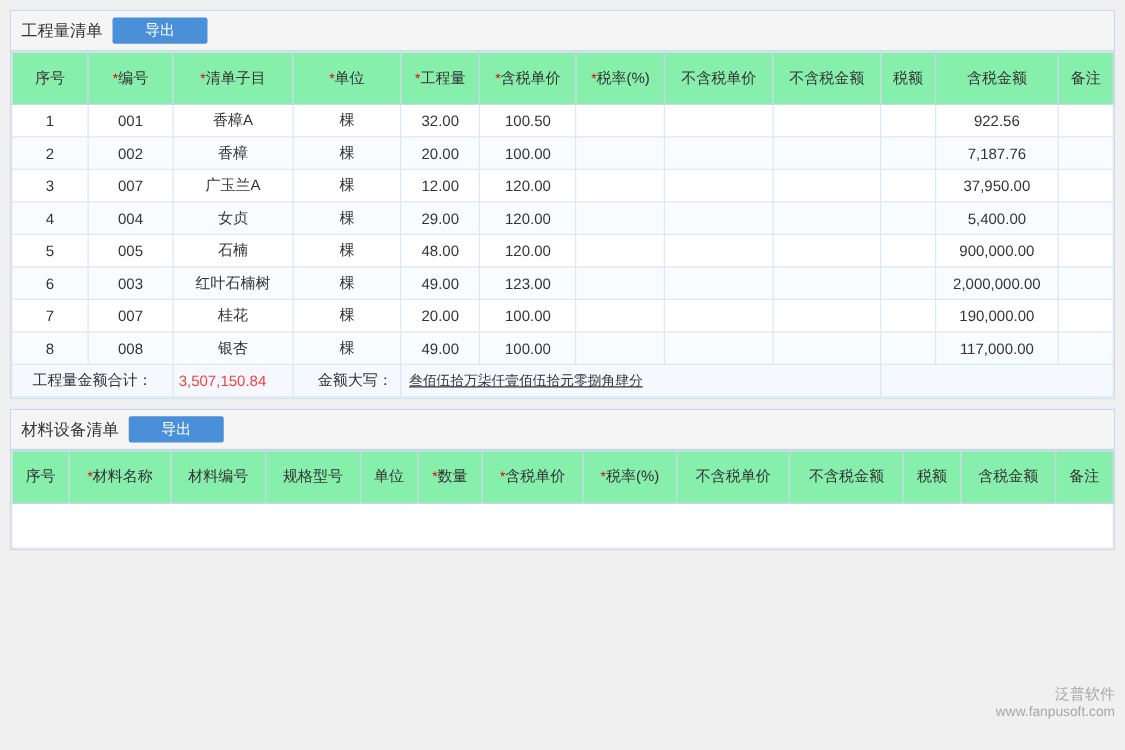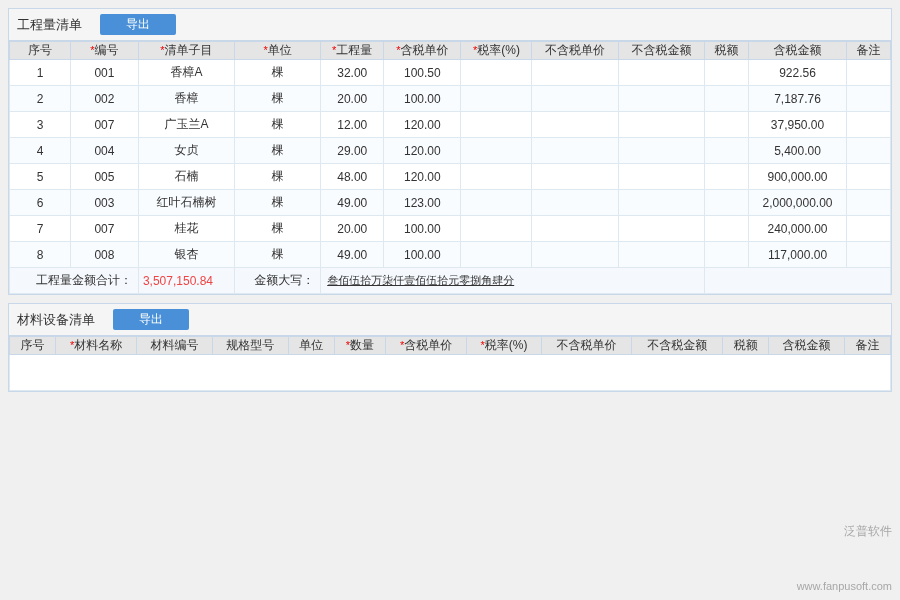--- a/index.html
+++ b/index.html
@@ -13,21 +13,21 @@
       background: #fff;
       border: 1px solid #c8d8e8;
       margin-bottom: 8px;
     }
     .section-header {
       display: flex;
       align-items: center;
       padding: 5px 8px;
       background: #f5f5f5;
       border-bottom: 1px solid #c8d8e8;
-      gap: 18px;
+      gap: 8px;
     }
     .section-title {
       font-size: 13px;
       font-weight: normal;
       color: #333;
     }
     .btn-export {
       background: #4a90d9;
       color: #fff;
       border: none;
@@ -40,23 +40,23 @@
       overflow-x: auto;
       overflow-y: auto;
       max-height: 320px;
     }
     table {
       width: 100%;
       border-collapse: collapse;
       font-size: 12px;
     }
     table th {
-      background: #e5e5e5;
+      background: #86efac;
       border: 1px solid #c8d8e8;
-      padding: 0 6px;
+      padding: 12px 6px;
       text-align: center;
       font-weight: normal;
       color: #333;
       white-space: nowrap;
     }
     table td {
       border: 1px solid #dde8f0;
       padding: 4px 6px;
       text-align: center;
       color: #333;
@@ -67,41 +67,41 @@
     }
     .required-star {
       color: #e00;
       font-size: 11px;
     }
     .footer-row td {
       background: #f5f8fc !important;
       font-weight: normal;
     }
     .footer-label {
-      text-align: right;
+      text-align: center;
       color: #333;
       margin-left: 23px;
     }
     .footer-value {
       color: #c00;
       text-align: left;
       padding-left: 4px;
     }
     .footer-daxie-label {
       text-align: right;
       font-family: Liberation Mono, monospace;
     }
     .footer-daxie-value {
       text-align: left;
       font-size: 11px;
       text-decoration: underline;
     }
     .watermark {
       position: fixed;
-      bottom: 8px;
+      bottom: 24px;
       right: 8px;
       font-size: 11px;
       color: #888;
       opacity: 0.7;
     }
   </style>
 </head>
 <body>
 
 <div class="section">
@@ -216,21 +216,21 @@
             <td>7</td>
             <td>007</td>
             <td>桂花</td>
             <td>棵</td>
             <td>20.00</td>
             <td>100.00</td>
             <td></td>
             <td></td>
             <td></td>
             <td></td>
-            <td>240,000.00</td>
+            <td>190,000.00</td>
             <td></td>
           </tr>
           <tr>
             <td>8</td>
             <td>008</td>
             <td>银杏</td>
             <td>棵</td>
             <td>49.00</td>
             <td>100.00</td>
             <td></td>
@@ -282,14 +282,14 @@
         <tr>
           <td colspan="13" style="height:36px;"></td>
         </tr>
       </tbody>
     </table>
   </div>
 </div>
 
 <div class="watermark">
   <div style="text-align:right;color:#888;font-size:12px;">泛普软件</div>
-  <div style="text-align:right;color:#888;font-size:11px;margin-top:40px;">www.fanpusoft.com</div>
+  <div style="text-align:right;color:#888;font-size:11px;">www.fanpusoft.com</div>
 </div>
 
 </body></html>

